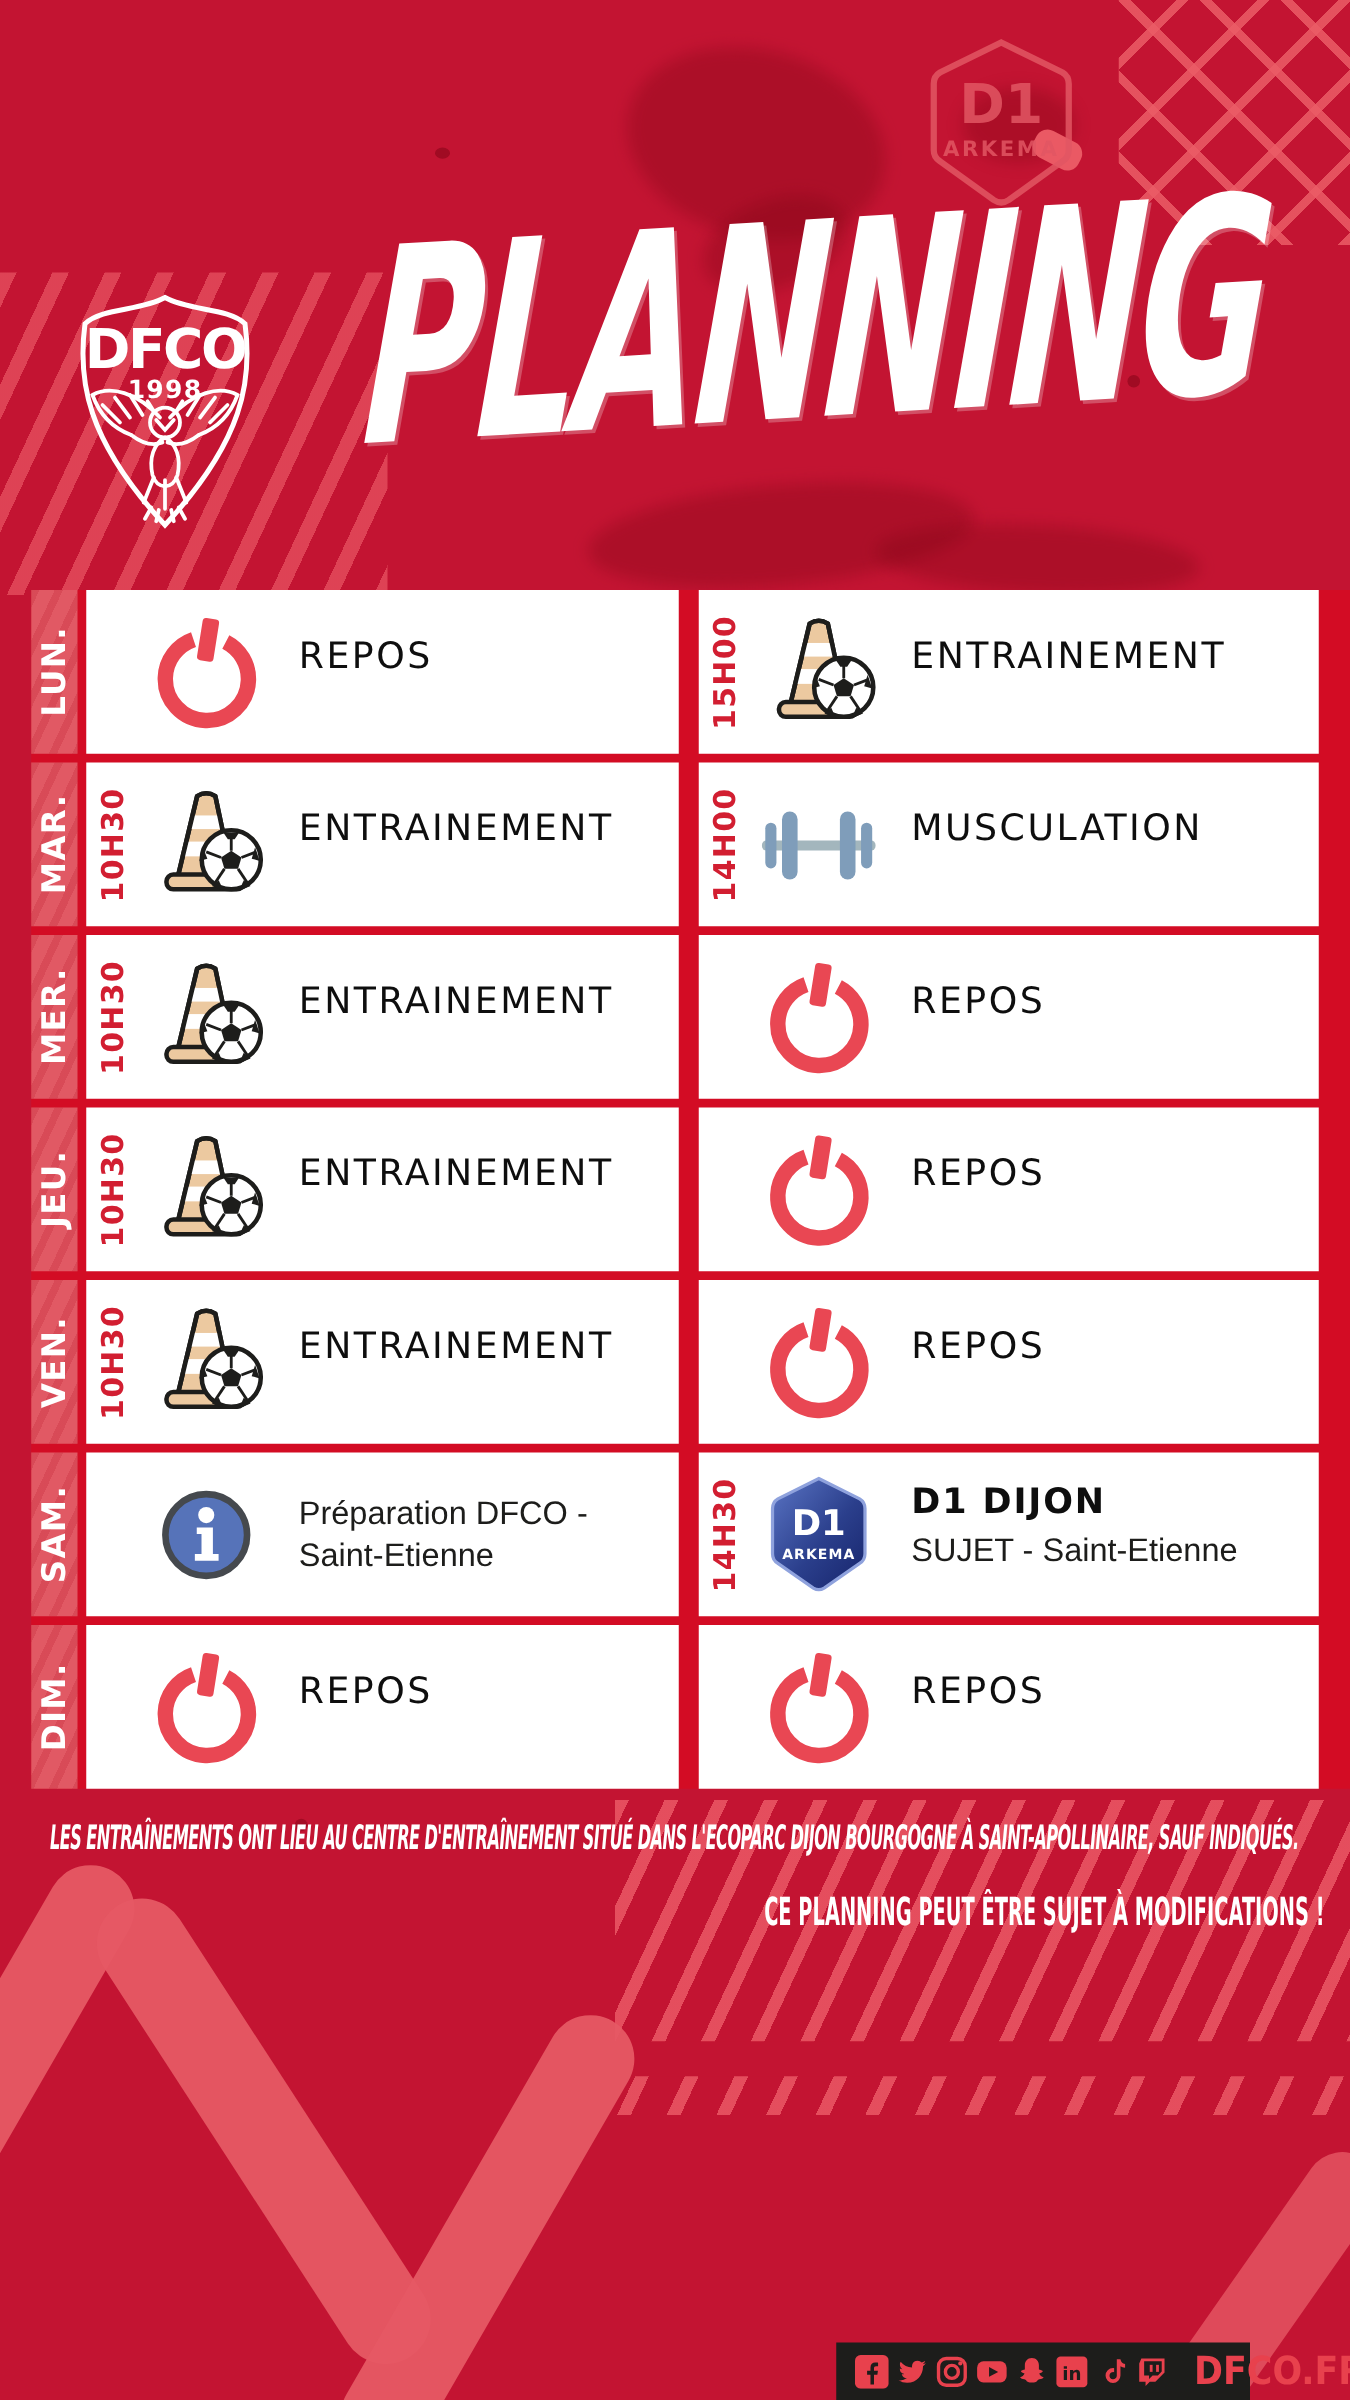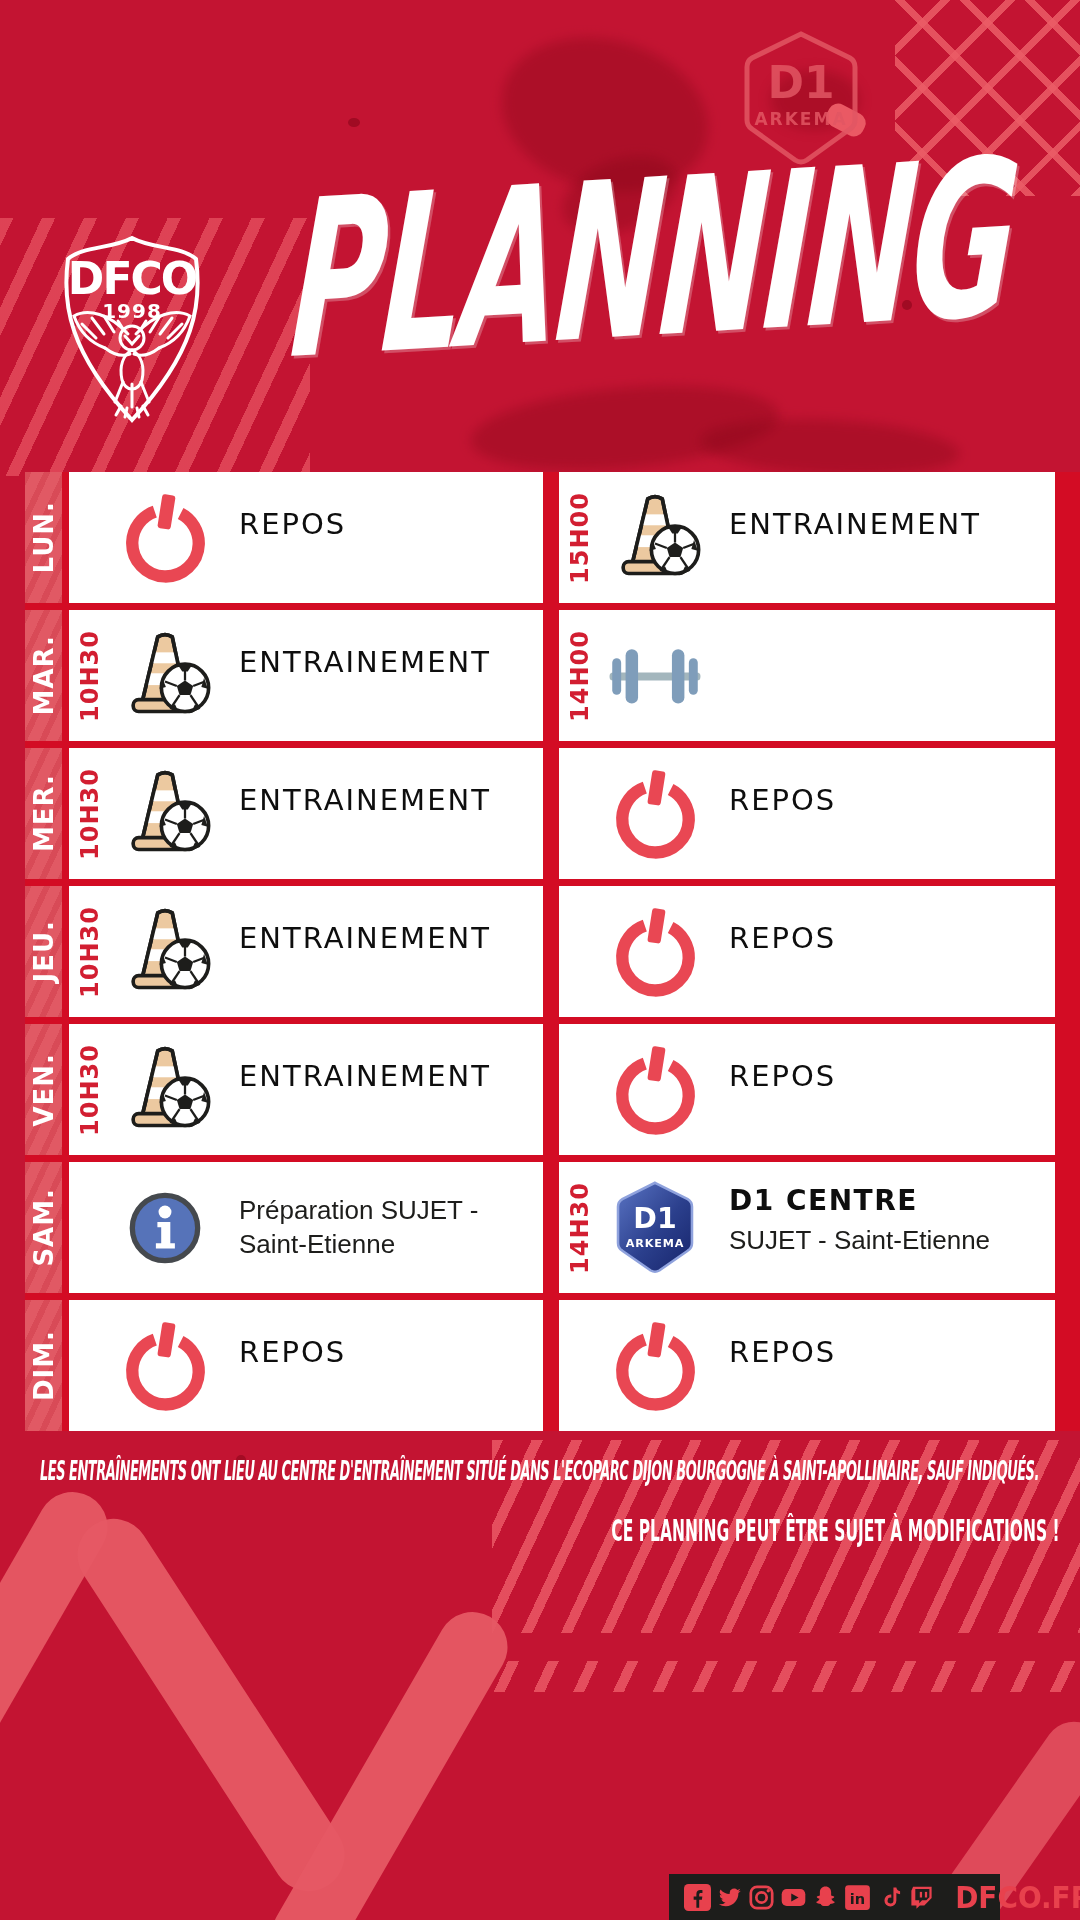--- a/index.html
+++ b/index.html
@@ -228,20 +228,21 @@
           </span>
         <span class="act-label">ENTRAINEMENT</span>
       </div>
       <div class="cell cell-right">
         <span class="time">14H00</span>
         <span class="icon-box">
             <svg width="98" height="72">
               <use href="#sym-dumbbell"></use>
             </svg>
           </span>
+        <span class="act-label">MUSCULATION</span>
       </div>
     </div>
 
     <div class="s-row">
       <div class="day-strip">
         <span class="vtext day-label">MER.</span>
         </div>
       <div class="cell cell-left">
         <span class="time">10H30</span>
         <span class="icon-box">
@@ -310,31 +311,31 @@
     <div class="s-row">
       <div class="day-strip">
         <span class="vtext day-label">SAM.</span>
         </div>
       <div class="cell cell-left">
         <span class="icon-box">
             <svg width="76" height="76">
               <use href="#sym-info"></use>
             </svg>
           </span>
-        <span class="prep-text">Préparation SUJET - Saint-Etienne</span>
+        <span class="prep-text">Préparation DFCO - Saint-Etienne</span>
       </div>
       <div class="cell cell-right">
         <span class="time">14H30</span>
         <span class="icon-box">
             <svg width="86" height="95">
               <use href="#sym-badge"></use>
             </svg>
           </span>
         <span class="match-box">
-          <div class="match-title">D1 CENTRE</div>
+          <div class="match-title">D1 DIJON</div>
           <div class="match-sub">SUJET - Saint-Etienne</div>
         </span>
       </div>
     </div>
 
     <div class="s-row">
       <div class="day-strip">
         <span class="vtext day-label">DIM.</span>
         </div>
       <div class="cell cell-left">

